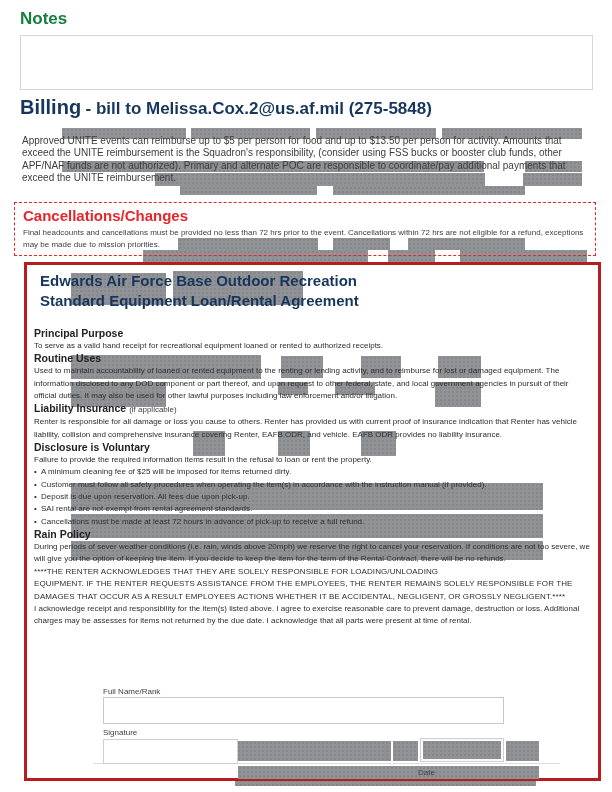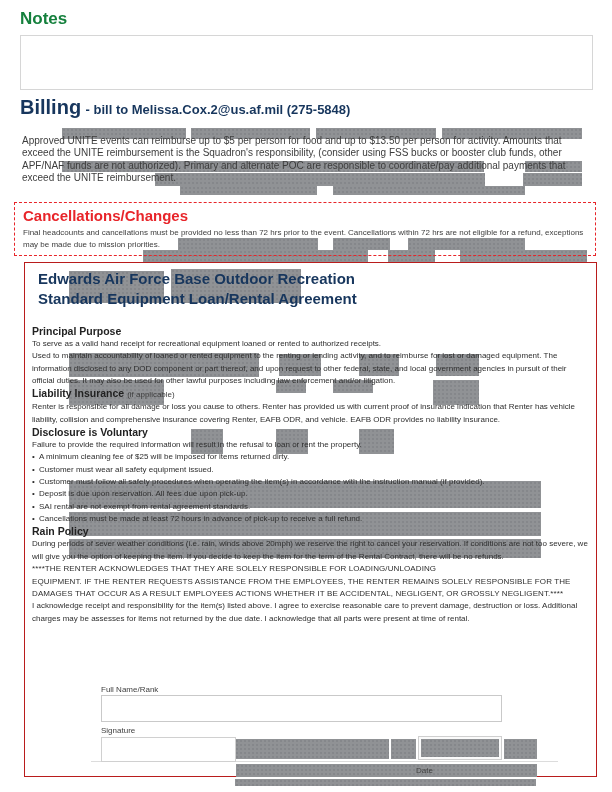--- a/index.html
+++ b/index.html
@@ -12,34 +12,34 @@
     position:absolute; z-index:0;
     background-color:#909295;
     background-image:radial-gradient(#85878b 0.7px, transparent 0.9px);
     background-size:4px 4px;
   }
   
   .notes-title{position:absolute; left:20px; top:9px; font-size:17px; font-weight:bold; color:#15803d; z-index:1;}
   .notes-box{position:absolute; left:20px; top:35px; width:571px; height:53px; border:1px solid #d6d6d6; background:#fff; z-index:1;}
   .billing-line{position:absolute; left:20px; top:96px; z-index:1; color:#17365d; white-space:nowrap;}
   .billing-title{font-size:20px; font-weight:bold;}
-  .billing-billto{font-size:13px; font-weight:bold;}
+  .billing-billto{font-size:17px; font-weight:bold;}
   .body-para{font-size:10px; line-height:12.4px; color:#3d3d3d; z-index:2; position:absolute;}
   .billing-para{left:22px; top:135px; width:558px;}
   
   .cancel-box{
     position:absolute; left:14px; top:190px; width:580px; height:52px;
     border:1px dashed #e8252a; background:transparent; z-index:2;margin-top:12px;
   }
   .cancel-title{position:absolute; left:8px; top:4px; font-size:15px; font-weight:bold; color:#e8252a;}
   .cancel-para{position:absolute; left:8px; top:24px; width:562px; font-size:8px; line-height:12px; color:#3d3d3d;}
   
   .agreement{
     position:absolute; left:24px; top:262px; width:571px; height:513px;
-    border:1px solid #b91c1c; background:transparent;
+    border:3px solid #b91c1c; background:transparent;
   }
   .agr-title{position:absolute; left:13px; top:6px; z-index:2; font-size:15px; font-weight:bold; color:#17365d; line-height:20px;}
   .agr-content{position:absolute; left:7px; top:62px; width:557px; z-index:2; font-size:8px; line-height:12.35px; color:#2e2e2e;}
   .agr-h{font-size:10.5px; font-weight:bold; color:#222; line-height:13px;}
   .agr-h .suffix{font-size:8px; font-weight:normal; color:#3d3d3d;}
   .agr-content p{margin:0;}
   ul.bullets{margin:0; padding:0; list-style:none;}
   ul.bullets li{margin:0; padding-left:7px; position:relative;}
   ul.bullets li::before{content:"\2022"; position:absolute; left:0; top:0;}
   .caps{letter-spacing:0.1px;}
@@ -116,31 +116,31 @@
     <div class="bar" style="left:211px;top:501px;width:301px;height:13px;"></div>
 
     <div class="agr-title">
       <div>Edwards Air Force Base Outdoor Recreation</div>
       <div>Standard Equipment Loan/Rental Agreement</div>
     </div>
 
     <div class="agr-content">
       <div class="agr-h">Principal Purpose</div>
       <p>To serve as a valid hand receipt for recreational equipment loaned or rented to authorized receipts.</p>
+      <div class="agr-h">Routine Uses</div>
       <p>Used to maintain accountability of loaned or rented equipment to the renting or lending activity, and to reimburse for lost or damaged equipment. The information disclosed to any DOD component or part thereof, and upon request to other federal, state, and local government agencies in pursuit of their official duties. It may also be used for other lawful purposes including law enforcement and/or litigation.</p>
       <div class="agr-h">
         <span>Liability Insurance</span>
         <span class="suffix">(if applicable)</span>
       </div>
       <p>Renter is responsible for all damage or loss you cause to others. Renter has provided us with current proof of insurance indication that Renter has vehicle liability, collision and comprehensive insurance covering Renter, EAFB ODR, and vehicle. EAFB ODR provides no liability insurance.</p>
       <div class="agr-h">Disclosure is Voluntary</div>
-      <p>Failure to provide the required information will result in the refusal to loan or rent the property.</p>
+      <p>Failure to provide the required information items result in the refusal to loan or rent the property.</p>
       <ul class="bullets">
         <li>A minimum cleaning fee of $25 will be imposed for items returned dirty.</li>
-        <li>Customer must wear all safety equipment issued.</li>
         <li>Customer must follow all safety procedures when operating the item(s) in accordance with the instruction manual (if provided).</li>
         <li>Deposit is due upon reservation. All fees due upon pick-up.</li>
         <li>SAI rental are not exempt from rental agreement standards.</li>
         <li>Cancellations must be made at least 72 hours in advance of pick-up to receive a full refund.</li>
       </ul>
       <div class="agr-h">Rain Policy</div>
       <p>During periods of sever weather conditions (i.e. rain, winds above 20mph) we reserve the right to cancel your reservation. If conditions are not too severe, we will give you the option of keeping the item. If you decide to keep the item for the term of the Rental Contract, there will be no refunds.</p>
       <p class="caps">****THE RENTER ACKNOWLEDGES THAT THEY ARE SOLELY RESPONSIBLE FOR LOADING/UNLOADING</p>
       <p class="caps">EQUIPMENT. IF THE RENTER REQUESTS ASSISTANCE FROM THE EMPLOYEES, THE RENTER REMAINS SOLELY RESPONSIBLE FOR THE DAMAGES THAT OCCUR AS A RESULT EMPLOYEES ACTIONS WHETHER IT BE ACCIDENTAL, NEGLIGENT, OR GROSSLY NEGLIGENT.****</p>
       <p>I acknowledge receipt and responsibility for the item(s) listed above. I agree to exercise reasonable care to prevent damage, destruction or loss. Additional charges may be assesses for items not returned by the due date. I acknowledge that all parts were present at time of rental.</p>

